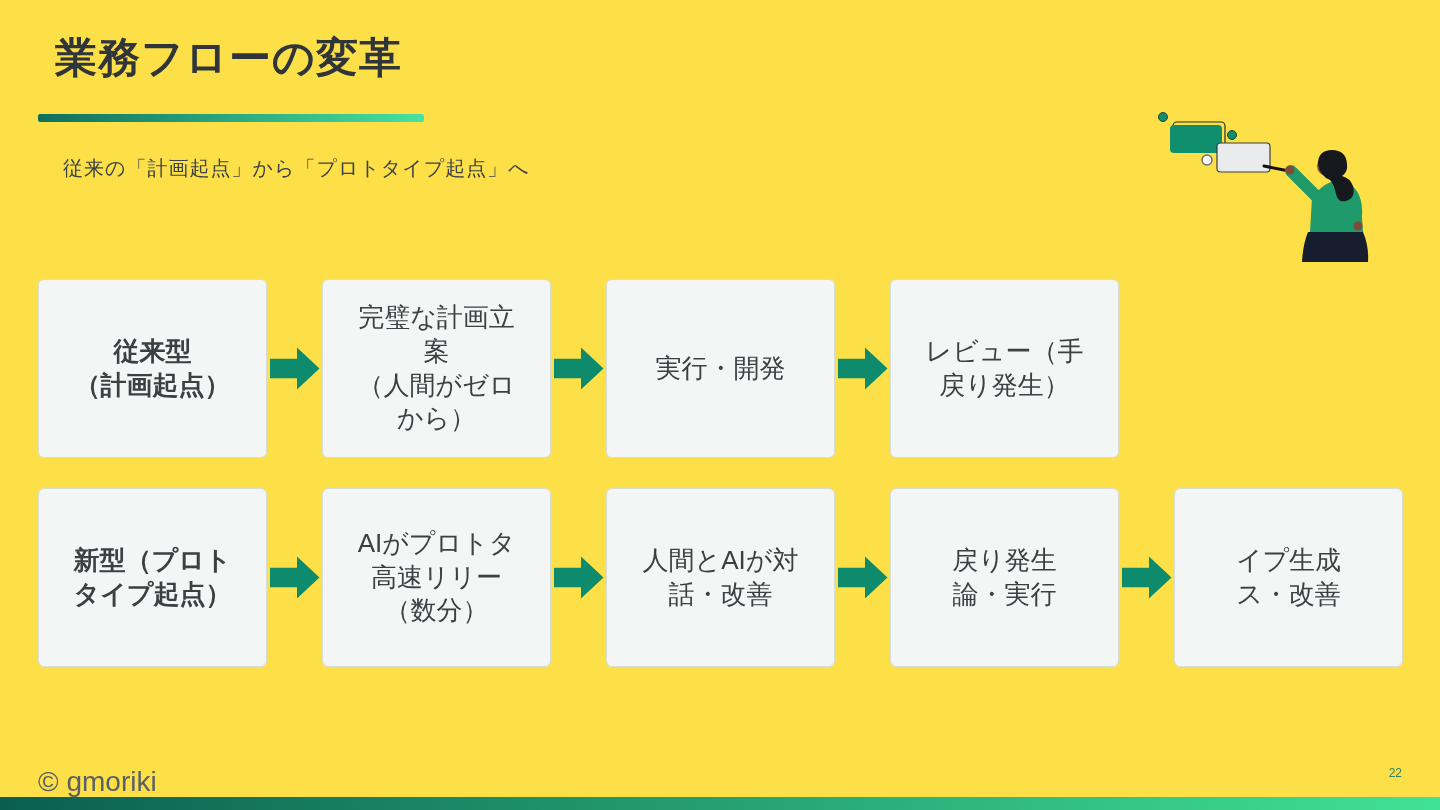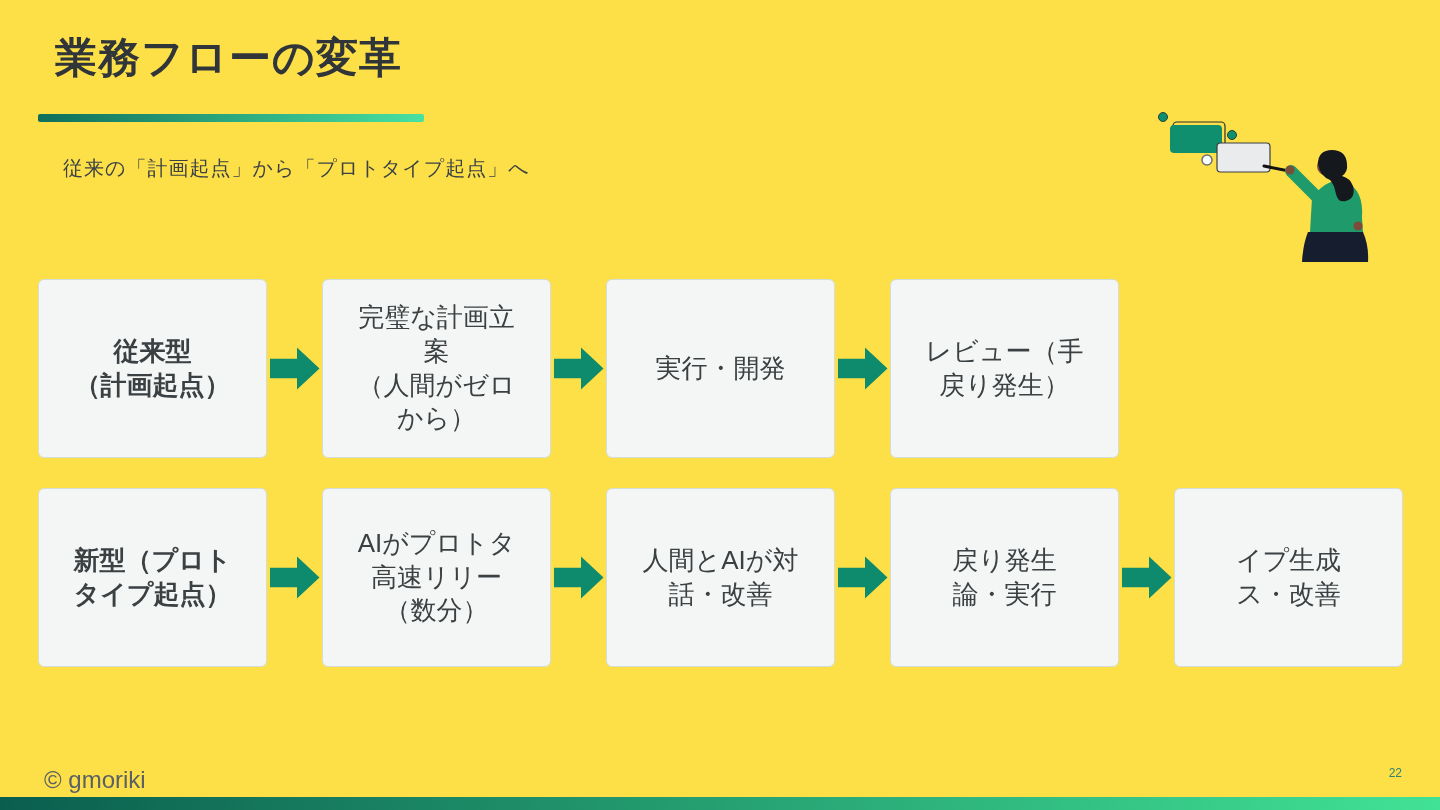--- a/index.html
+++ b/index.html
@@ -58,22 +58,22 @@
   .arrow{
     width:50px;height:44px;
     background:var(--accent,#0e8a6c);
     clip-path:polygon(0 28%,55% 28%,55% 2%,100% 50%,55% 98%,55% 72%,0 72%);
   }
   .illustration{
     position:absolute;left:1150px;top:106px;
     width:240px;height:168px;
   }
   .footer-copyright{
-    position:absolute;left:44px;top:766px;
-    font-size:24px;color:#5a6065;
+    position:absolute;left:38px;top:766px;
+    font-size:28px;color:#5a6065;
   }
   .footer-page{
     position:absolute;right:38px;top:766px;
     font-size:12px;color:#2e8071;
   }
   .bottom-bar{
     position:absolute;left:0;bottom:0;
     width:100%;height:13px;
     background:linear-gradient(90deg,var(--bar-start,#0a5e4e),var(--bar-end,#41e295));
   }

